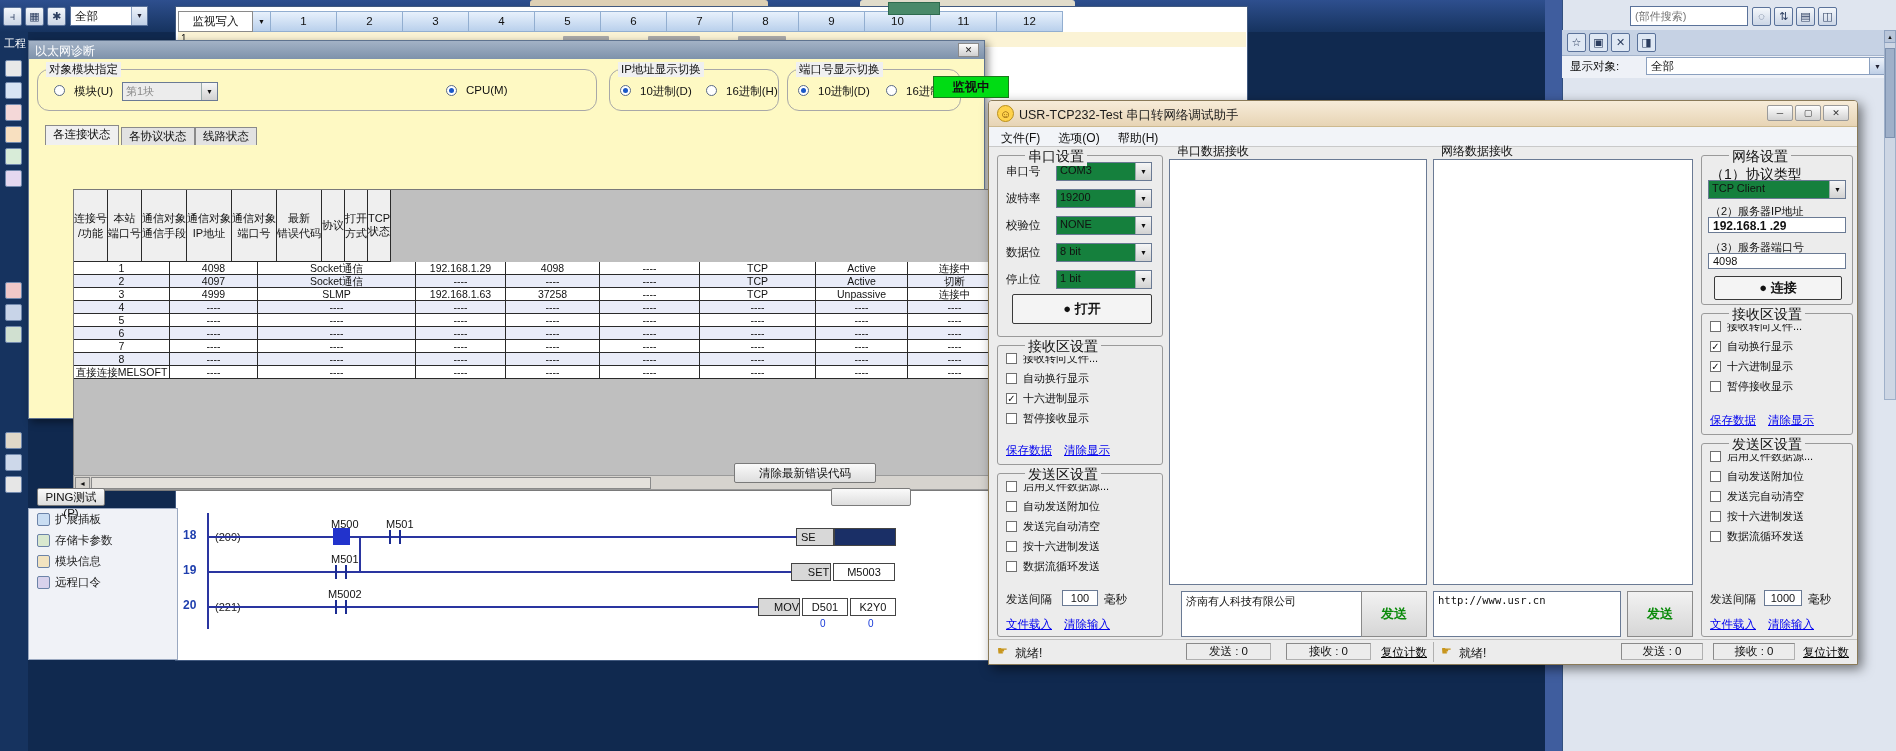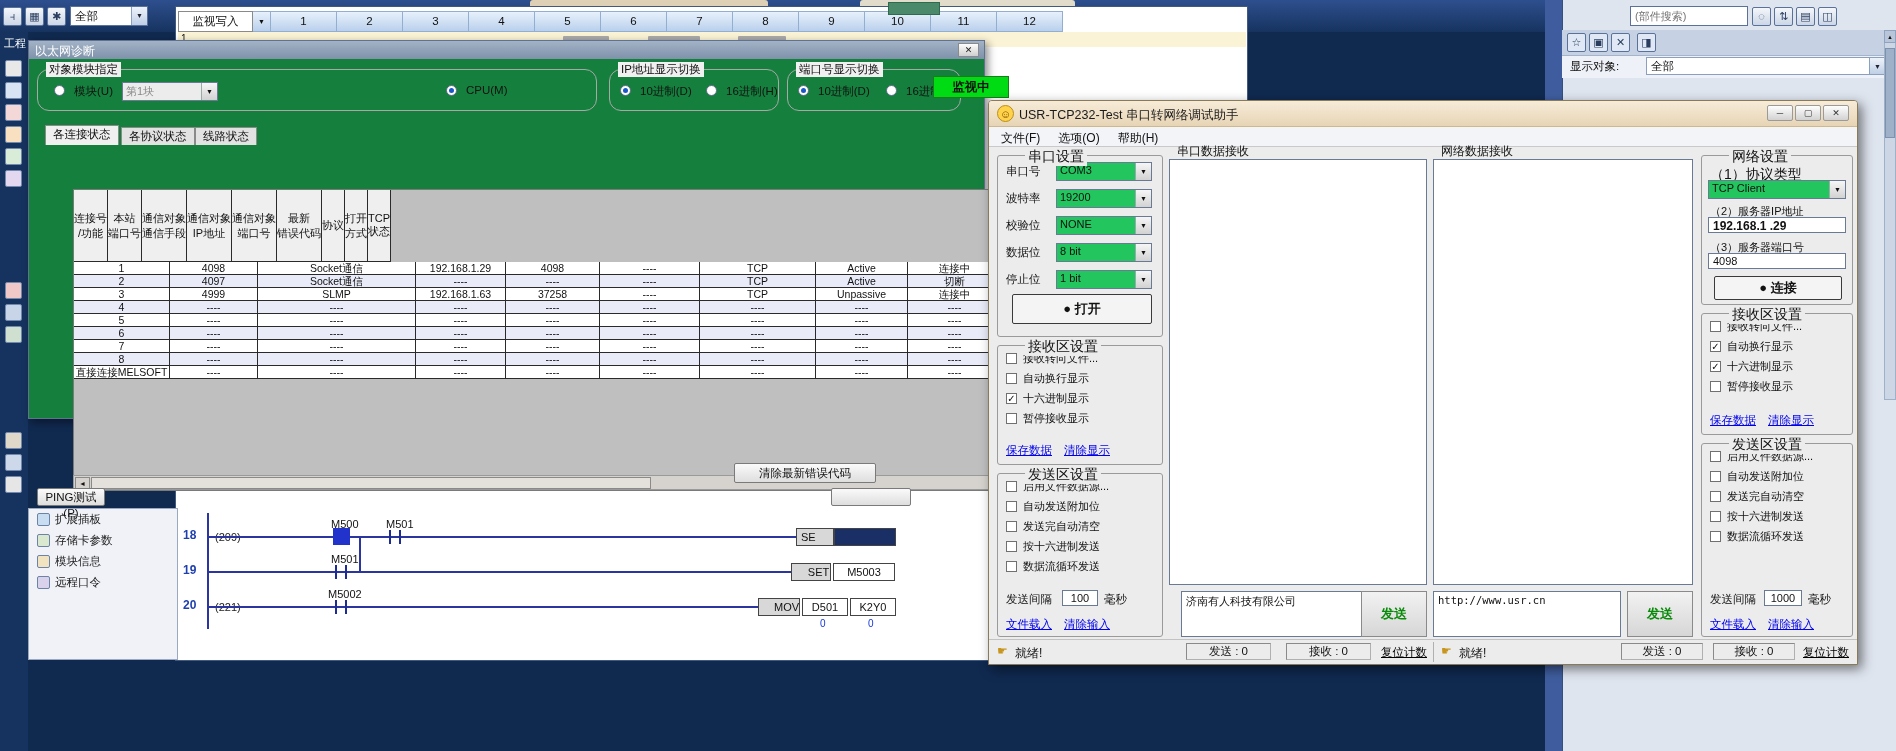--- a/index.html
+++ b/index.html
@@ -48,21 +48,21 @@
   .step { font-size:11px; color:#222; }
   .clabel { font-size:11px; color:#111; }
   .contact { width:12px; height:14px; border-left:2px solid #1c2c92; border-right:2px solid #1c2c92; }
   .opbox { border:1px solid #444; font-size:11px; text-align:center; line-height:16px; height:18px; background:#fff; }
   .opbox.grey { background:#d8d8d8;padding-left:15px; }
   .opbox.navy { background:#1a2f66; }
   .mval { color:#1436d8; font-size:10px; }
   .cursor-blk { background:#2233cc; }
 
   
-  .dialog { left:28px; top:40px; width:957px; height:379px; background:#15803d; border:1px solid #5f738f; box-shadow:3px 3px 8px rgba(0,0,0,.45); z-index:10; }
+  .dialog { left:28px; top:40px; width:957px; height:379px; background:#fef9c3; border:1px solid #5f738f; box-shadow:3px 3px 8px rgba(0,0,0,.45); z-index:10; }
   .dlg-title { position:absolute; left:0; top:0; width:100%; height:18px; background:linear-gradient(#a3b2c6,#7e92ab); color:#fff; font-size:12px; padding:2px 6px; }
   .dlg-x { position:absolute; right:5px; top:2px; width:21px; height:14px; background:linear-gradient(#fdfdfd,#cfcfcf); border:1px solid #8a8a8a; font-size:9px; text-align:center; line-height:12px; color:#222; }
   .grp { position:absolute; border:1px solid #a8a8a8; border-radius:12px; }
   .grp-lab { position:absolute; top:-8px; left:8px; background:#f0f0f0; padding:0 3px; font-size:11.5px; }
   .radio { display:inline-block; width:11px; height:11px; border:1px solid #5a6a84; border-radius:50%; background:#fff; position:relative; vertical-align:-2px; }
   .radio.on::after { content:""; position:absolute; left:2px; top:2px; width:5px; height:5px; border-radius:50%; background:#1a58c8; }
   .rlab { font-size:11.5px; margin-left:4px; }
   .tab { position:absolute; top:0; height:18px; border:1px solid #8a8a8a; border-bottom:none; background:#e2e2e2; font-size:11.5px; text-align:center; line-height:16px; padding:0 7px; }
   .tab.active { background:#f0f0f0; height:20px; top:-2px; z-index:2; font-weight:normal; }
   .tbl-wrap { position:absolute; left:44px; top:148px; width:933px; height:302px; border:1px solid #7a7a7a; background:#bfbfbf; }
@@ -82,21 +82,21 @@
   .usr { left:988px; top:100px; width:870px; height:565px; background:#ececec; border:1px solid #8a7a58; border-radius:4px 4px 0 0; box-shadow:4px 4px 12px rgba(0,0,0,.5); z-index:20; }
   .usr-title { position:absolute; left:0; top:0; width:100%; height:26px; background:linear-gradient(#f7ecd9,#e7d4b5); border-radius:3px 3px 0 0; border-bottom:1px solid #cdb98f; }
   .usr-title .txt { position:absolute; left:30px; top:6px; font-size:12.5px; color:#1a1a1a; }
   .smiley { position:absolute; left:8px; top:4px; width:17px; height:17px; background:#ffd24a; border:1px solid #b88f1e; border-radius:50%; font-size:11px; text-align:center; line-height:16px; color:#7a4a00; }
   .winbtn { position:absolute; top:4px; width:26px; height:16px; background:linear-gradient(#fefefe,#d2d2d2); border:1px solid #9a9a9a; border-radius:2px; font-size:9px; text-align:center; line-height:14px; color:#333; }
   .usr-menu { position:absolute; left:0; top:26px; width:100%; height:20px; background:#f2f4f8; border-bottom:1px solid #c9c9c9; display:flex; gap:18px; padding:3px 12px; font-size:12px; }
   .ugrp { position:absolute; border:1px solid #9a9a9a; border-radius:3px; }
   .ugrp-lab { position:absolute; top:-8px; left:7px; background:#ececec; padding:0 3px; font-size:14px;margin-left:20px; }
   .frow { display:flex; align-items:center; margin:6px 0 8px 8px; }
   .flab { width:50px; font-size:11.5px; }
-  .ucombo { width:96px; height:19px; background:#22c55e; border:1px solid #6a7a94; display:flex; }
+  .ucombo { width:96px; height:19px; background:#15803d; border:1px solid #6a7a94; display:flex; }
   .ucombo .val { flex:1; font-size:11px; padding:1px 3px; overflow:hidden; white-space:nowrap; }
   .ucombo .arr { width:16px; background:linear-gradient(#f6f6f6,#d2d2d2); border-left:1px solid #9aa; font-size:7px; text-align:center; line-height:17px; }
   .openbtn { position:absolute; left:14px; width:140px; height:30px; background:#f4f4f4; border:1px solid #3a3a3a; border-radius:2px; font-size:13px; font-weight:bold; text-align:center; line-height:28px; }
   .cbrow { display:flex; align-items:center; gap:6px; margin:5px 0 0 8px; height:15px; }
   .cb { width:11px; height:11px; background:#fff; border:1px solid #707070; font-size:10px; line-height:9px; text-align:center; color:#111; }
   .cb.on::after { content:"✓"; font-weight:bold; }
   .cblab { font-size:11px; white-space:nowrap; }
   .link { color:#0000ee; text-decoration:underline; font-size:11.5px; }
   .recv-box { background:#fff; border:1px solid #6a7a94; }
   .grp-title { font-size:12px; }

